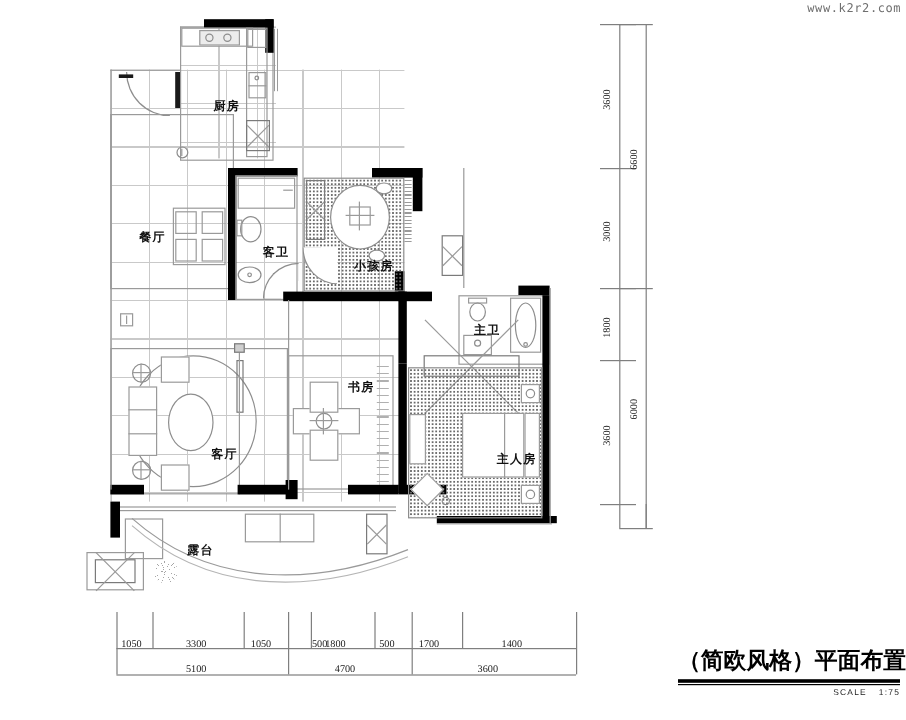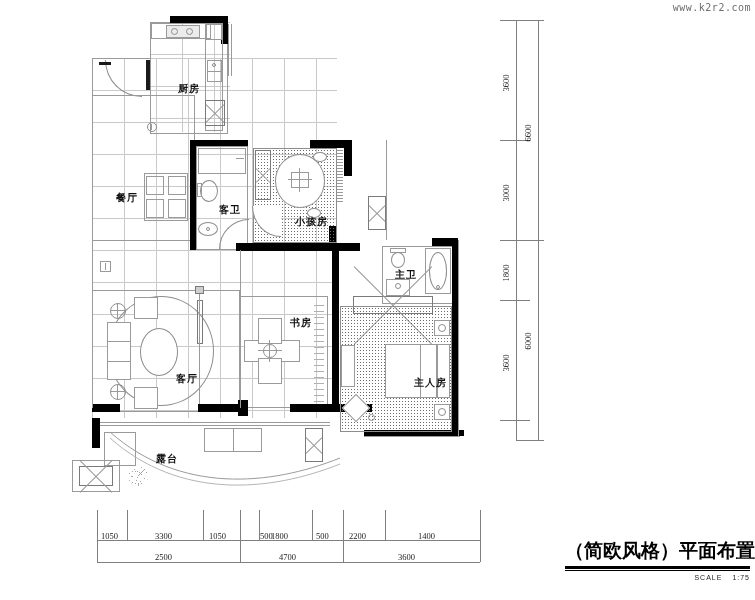--- a/index.html
+++ b/index.html
@@ -285,30 +285,30 @@
     <div class="dtick" style="left:343px;top:510px;height:30px;"></div>
     <div class="dtick" style="left:385px;top:510px;height:30px;"></div>
     <div class="dtick" style="left:480px;top:510px;height:30px;"></div>
 
     <div class="dnum" style="left:101px;top:531px;">1050</div>
     <div class="dnum" style="left:155px;top:531px;">3300</div>
     <div class="dnum" style="left:209px;top:531px;">1050</div>
     <div class="dnum" style="left:240px;top:531px;padding-left:20px;">500</div>
     <div class="dnum" style="left:271px;top:531px;">1800</div>
     <div class="dnum" style="left:316px;top:531px;">500</div>
-    <div class="dnum" style="left:349px;top:531px;">2200</div>
+    <div class="dnum" style="left:349px;top:531px;">1700</div>
     <div class="dnum" style="left:418px;top:531px;">1400</div>
 
     <div class="dimline" style="left:97px;top:562px;width:383px;height:1px;"></div>
     <div class="dtick" style="left:97px;top:540px;height:22px;"></div>
     <div class="dtick" style="left:240px;top:540px;height:22px;"></div>
     <div class="dtick" style="left:343px;top:540px;height:22px;"></div>
     <div class="dtick" style="left:480px;top:540px;height:22px;"></div>
 
-    <div class="dnum" style="left:155px;top:552px;">2500</div>
+    <div class="dnum" style="left:155px;top:552px;">5100</div>
     <div class="dnum" style="left:279px;top:552px;">4700</div>
     <div class="dnum" style="left:398px;top:552px;">3600</div>
 
     <div class="dimline" style="left:516px;top:20px;width:1px;height:420px;"></div>
     <div class="dtickh" style="left:500px;top:20px;width:30px;"></div>
     <div class="dtickh" style="left:500px;top:140px;width:30px;"></div>
     <div class="dtickh" style="left:500px;top:240px;width:30px;"></div>
     <div class="dtickh" style="left:500px;top:300px;width:30px;"></div>
     <div class="dtickh" style="left:500px;top:420px;width:30px;"></div>
 

